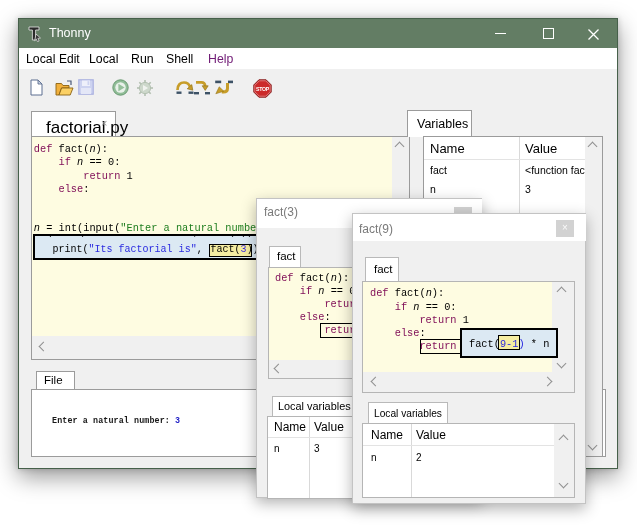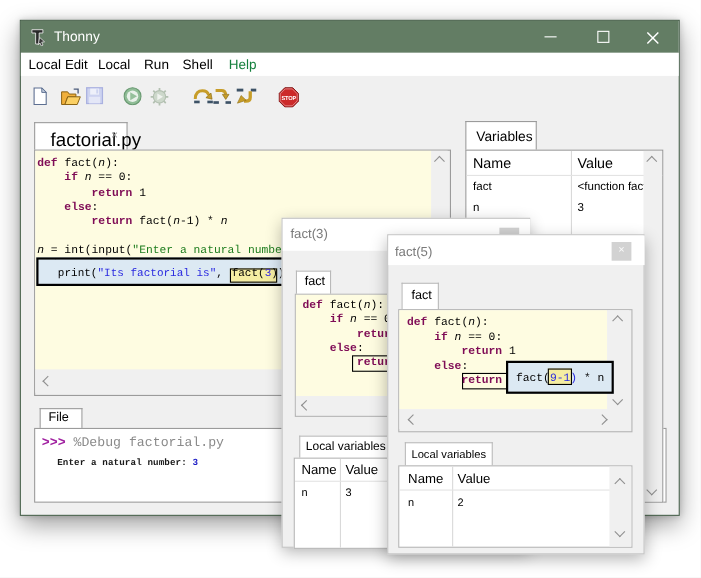--- a/index.html
+++ b/index.html
@@ -1,18 +1,18 @@
 <!DOCTYPE html>
 <html><head><meta charset="utf-8">
 <style>
 html,body{margin:0;padding:0;}
 body{width:637px;height:525px;position:relative;background:#ffffff;overflow:hidden;
   font-family:"Liberation Sans",sans-serif;}
 .abs{position:absolute;}
-.kw{font-weight:bold;color:#7f0c56;}
+.kw{font-weight:normal;color:#7f0c56;}
 .str{color:#1e7d1e;}
 .it{font-style:italic;}
 .line{position:absolute;font-family:"Liberation Mono",monospace;white-space:pre;color:#000;}
 .chev{position:absolute;width:6px;height:6px;border-style:solid;border-color:#909090;border-width:0;}
 .up{border-left-width:1.6px;border-top-width:1.6px;transform:rotate(45deg);}
 .dn{border-left-width:1.6px;border-top-width:1.6px;transform:rotate(225deg);}
 .lf{border-left-width:1.6px;border-top-width:1.6px;transform:rotate(-45deg);}
 .rt{border-left-width:1.6px;border-top-width:1.6px;transform:rotate(135deg);}
 .tab{position:absolute;background:#ffffff;border:1px solid #9b9b9b;border-bottom:none;}
 .wtab{position:absolute;background:#ffffff;border:1px solid #b9b9b9;border-bottom:none;}
@@ -35,21 +35,21 @@
       <path d="M0.5 0.5 L10.5 10.5 M10.5 0.5 L0.5 10.5" stroke="#ffffff" stroke-width="1.3"></path>
     </svg>
   </div>
 
   <div class="abs" style="left:0;top:29px;width:598px;height:21px;background:#ffffff;">
     <div class="abs" style="left:7px;top:4px;font-size:12.3px;color:#000;">Local</div>
     <div class="abs" style="left:40px;top:4px;font-size:12px;color:#000;">Edit</div>
     <div class="abs" style="left:70px;top:4px;font-size:12.3px;color:#000;">Local</div>
     <div class="abs" style="left:112px;top:4px;font-size:12.3px;color:#000;">Run</div>
     <div class="abs" style="left:147px;top:4px;font-size:12.3px;color:#000;">Shell</div>
-    <div class="abs" style="left:189px;top:4px;font-size:12.3px;color:#15803d;">Help</div>
+    <div class="abs" style="left:189px;top:4px;font-size:12.3px;color:#701a75;">Help</div>
   </div>
 
   <div id="toolbar" class="abs" style="left:0;top:50px;width:598px;height:40px;">
     <div class="abs" style="left:10.7px;top:10px;"><svg width="13" height="17" viewBox="0 0 13 17">
           <path d="M1 1 h7 l4 4 V16 H1 z" fill="#ffffff" stroke="#5d6f91" stroke-width="1"></path>
           <path d="M8 1 v4 h4 z" fill="#c9d2e2" stroke="#5d6f91" stroke-width="0.9"></path>
         </svg></div>
     <div class="abs" style="left:36.0px;top:10px;"><svg width="19" height="18" viewBox="0 0 19 18">
           <path d="M12 2 h4 v4" fill="none" stroke="#4a5a7a" stroke-width="1.2"></path>
           <path d="M1 16 V4.5 h5.5 l1.5 2 h6 v2.5 H6.5 l-2.5 7 z" fill="#f1b03c" stroke="#8a6212" stroke-width="0.9"></path>
@@ -109,21 +109,20 @@
     <div class="abs" style="left:14px;top:6px;font-size:17px;color:#000;">factorial.py</div>
     <div class="abs" style="left:69px;top:5px;font-size:11px;color:#9a9a9a;">×</div>
   </div>
   <div class="abs" style="left:12px;top:117px;width:377px;height:222px;border:1px solid #9b9b9b;background:#f0f0f0;"></div>
 
   <div class="abs" id="edyellow" style="left:13px;top:118px;width:360px;height:199px;background:#fefce1;overflow:hidden;font-size:10.3px;">
     <div class="line" style="left:1.8px;top:6.1px;"><span class="kw">def</span> fact(<span class="it">n</span>):</div>
     <div class="line" style="left:1.8px;top:19.3px;">    <span class="kw">if</span> <span class="it">n</span> == 0:</div>
     <div class="line" style="left:1.8px;top:32.5px;">        <span class="kw">return</span> 1</div>
     <div class="line" style="left:1.8px;top:45.7px;">    <span class="kw">else</span>:</div>
-    <div class="line" style="left:1.8px;top:59.3px;">        <span class="kw">return</span> fact(<span class="it">n</span>-1) * <span class="it">n</span></div>
     <div class="line" style="left:1.8px;top:85.3px;"><span class="it">n</span> = int(input(<span class="str">"Enter a natural number: "</span>))</div>
 
     <div class="abs" style="left:1px;top:96.8px;width:348px;height:22px;background:#dce9f3;border:2px solid #000;overflow:hidden;font-size:10px;">
       <div class="line" style="left:14px;top:-9px;font-size:10px;">print(<span class="str">"Its factorial is"</span>, fact(<span class="it">n</span>))</div>
       <div class="abs" style="left:173.6px;top:8.2px;width:41px;height:11.5px;background:#f5eda2;border:1px solid #000;"></div>
       <div class="line" style="left:17.6px;top:7.9px;font-size:10px;">print(<span style="color:#2a2ae0;">"Its factorial is"</span>, </div>
       <div class="line" style="left:175.6px;top:7.9px;font-size:10px;">fact(<span style="color:#3a2ae0;">3</span>)</div>
       <div class="line" style="left:217.6px;top:7.9px;font-size:10px;">)</div>
     </div>
   </div>
@@ -135,25 +134,24 @@
 
   <div class="abs" style="left:13px;top:317px;width:360px;height:21px;background:#f0f0f0;">
     <div class="chev lf" style="left:8px;top:7px;"></div>
     <div class="chev rt" style="left:345px;top:7px;"></div>
   </div>
 
   <div class="tab" style="left:17px;top:352px;width:37px;height:18px;">
     <div class="abs" style="left:7px;top:2px;font-size:11.5px;color:#000;">File</div>
   </div>
   <div class="abs" style="left:12px;top:370px;width:573px;height:66px;background:#ffffff;border:1px solid #9b9b9b;">
-    <div class="line" style="left:6px;top:5px;font-size:12px;"><span style="color:#a020a0;font-weight:bold;">&gt;&gt;&gt;</span> <span style="color:#8a8a8a;">%Debug factorial.py</span></div>
     <div class="line" style="left:20px;top:26px;font-size:8.4px;font-weight:bold;color:#1a1a1a;letter-spacing:0.1px;">Enter a natural number: <span style="color:#1b1bc5;">3</span></div>
   </div>
 
-  <div class="tab" style="left:404px;top:91px;width:63px;height:26px;">
+  <div class="tab" style="left:388px;top:91px;width:63px;height:26px;">
     <div class="abs" style="left:9px;top:6px;font-size:12.5px;color:#000;">Variables</div>
   </div>
   <div class="abs" style="left:404px;top:117px;width:178px;height:319px;background:#ffffff;border:1px solid #9b9b9b;overflow:hidden;">
     <div class="abs" style="left:95px;top:0;width:1px;height:319px;background:#d9d9d9;"></div>
     <div class="abs" style="left:0;top:22px;width:180px;height:1px;background:#e3e3e3;"></div>
     <div class="abs" style="left:6px;top:4px;font-size:13px;color:#000;">Name</div>
     <div class="abs" style="left:101px;top:4px;font-size:13px;color:#000;">Value</div>
     <div class="abs" style="left:6px;top:27px;font-size:10.5px;color:#000;">fact</div>
     <div class="abs" style="left:101px;top:27px;font-size:10.5px;color:#000;white-space:nowrap;">&lt;function fact at 0x0</div>
     <div class="abs" style="left:6px;top:46px;font-size:10.5px;color:#000;">n</div>
@@ -194,21 +192,21 @@
     <div class="abs" style="left:0;top:20px;width:214px;height:1px;background:#e3e3e3;"></div>
     <div class="abs" style="left:6px;top:3px;font-size:12px;color:#000;">Name</div>
     <div class="abs" style="left:46px;top:3px;font-size:12px;color:#000;">Value</div>
     <div class="abs" style="left:6px;top:26px;font-size:10px;color:#000;">n</div>
     <div class="abs" style="left:46px;top:26px;font-size:10px;color:#000;">3</div>
   </div>
 </div>
 
 <div class="abs" id="p2" style="left:352px;top:213px;width:232px;height:289px;background:#f0f0f0;border:1px solid #c3c3c3;box-shadow:0 5px 14px rgba(0,0,0,0.30);">
   <div class="abs" style="left:0;top:0;width:233px;height:27px;background:#ffffff;">
-    <div class="abs" style="left:6px;top:8px;font-size:12px;color:#7a7a7a;">fact(5)</div>
+    <div class="abs" style="left:6px;top:8px;font-size:12px;color:#7a7a7a;">fact(9)</div>
     <div class="abs" style="left:203px;top:6px;width:18px;height:17px;background:#d2d2d2;color:#fafafa;font-size:10px;text-align:center;line-height:16px;">×</div>
   </div>
   <div class="wtab" style="left:12px;top:43px;width:32px;height:24px;">
     <div class="abs" style="left:8px;top:5px;font-size:11.5px;color:#000;">fact</div>
   </div>
   <div class="abs" style="left:9px;top:67px;width:211px;height:110px;border:1px solid #b5b5b5;background:#f0f0f0;"></div>
   <div class="abs" style="left:10px;top:68px;width:189px;height:90px;background:#fefce1;overflow:hidden;font-size:10.3px;">
     <div class="line" style="left:7px;top:5px;"><span class="kw">def</span> fact(<span class="it">n</span>):</div>
     <div class="line" style="left:7px;top:19px;">    <span class="kw">if</span> <span class="it">n</span> == 0:</div>
     <div class="line" style="left:7px;top:32px;">        <span class="kw">return</span> 1</div>

